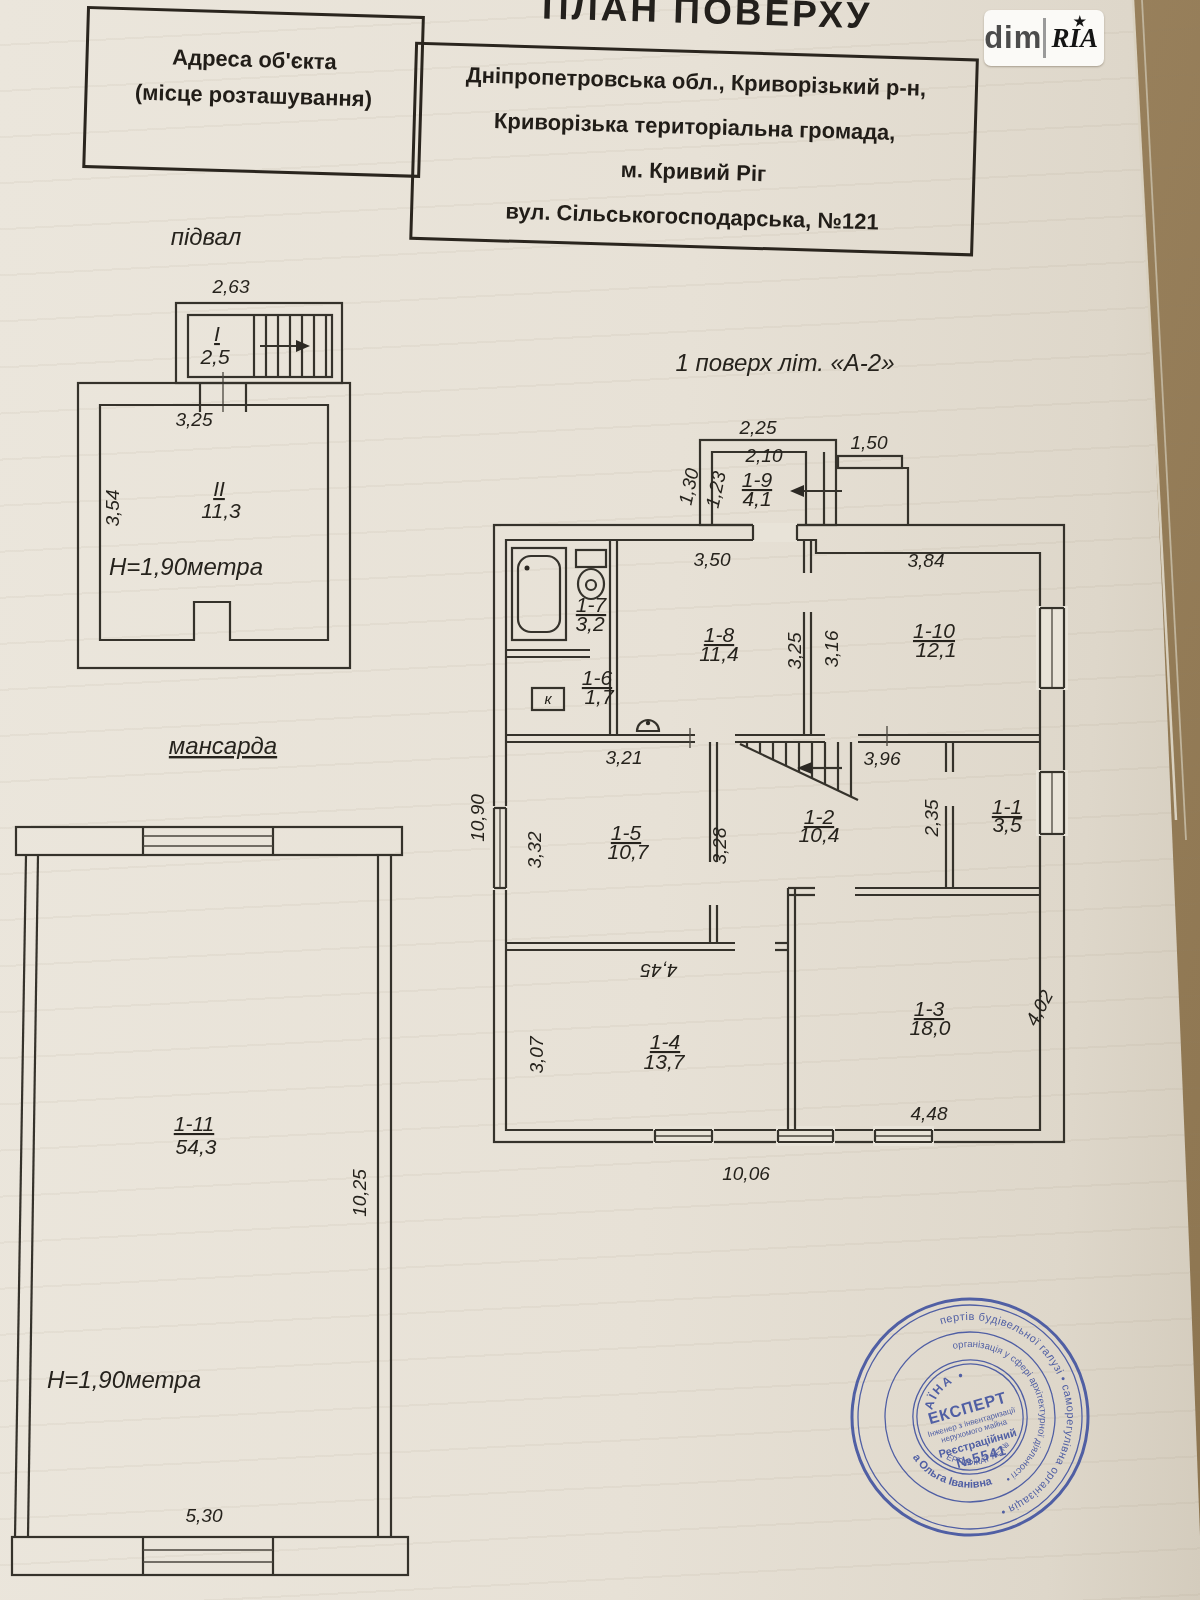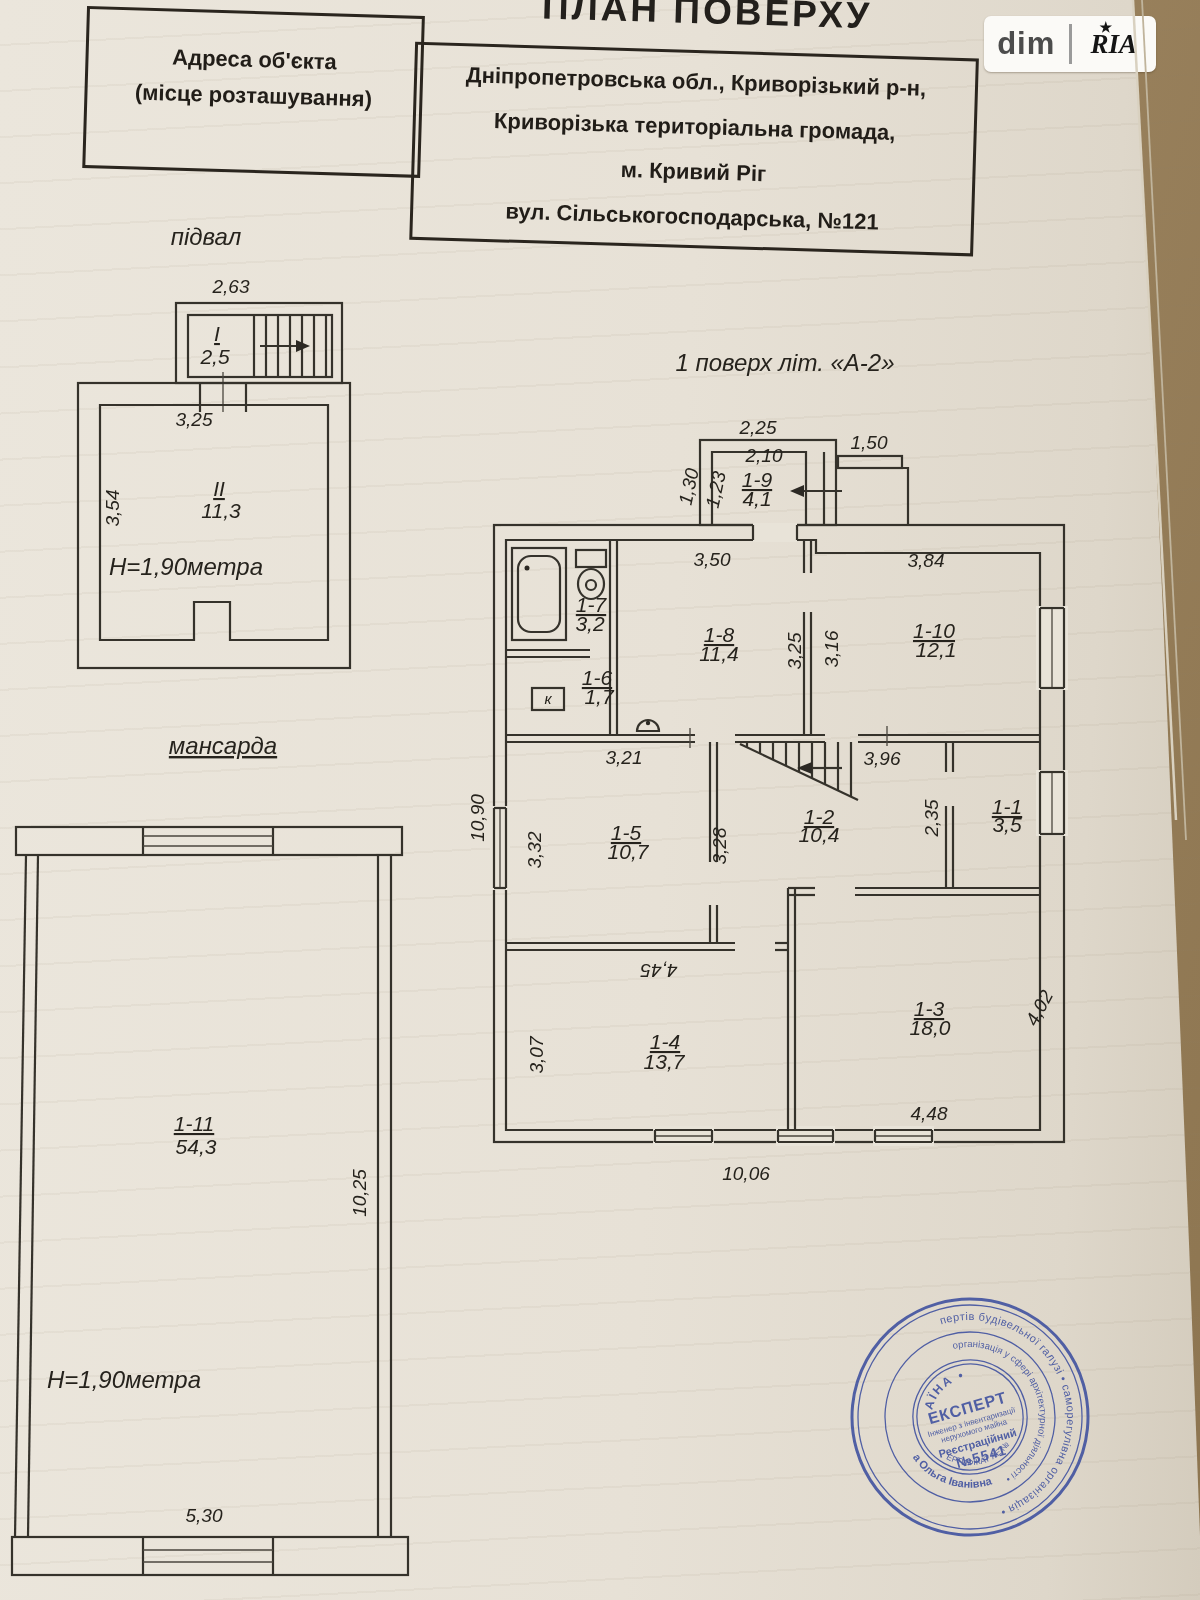--- a/index.html
+++ b/index.html
@@ -14,21 +14,21 @@
   
   .addr-table{position:absolute;left:88px;top:-26px;width:884px;
               transform:rotate(1.7deg);transform-origin:0 0;}
   .t-title{position:absolute;left:350px;top:-2px;width:540px;text-align:center;
            font-weight:bold;font-size:37px;letter-spacing:3px;white-space:nowrap;color:#23201c;}
   .t-left{position:absolute;left:0;top:32px;width:332px;height:128px;border:3px solid #2a251e;
           padding-top:28px;text-align:center;font-weight:bold;font-size:22px;line-height:36px;}
   .t-right{position:absolute;left:329px;top:58px;width:558px;height:186px;border:3px solid #2a251e;
            padding-top:6px;text-align:center;font-weight:bold;font-size:22px;line-height:45px;}
   
-  .logo{position:absolute;left:984px;top:16px;width:172px;height:56px;background:#fbfaf7;
+  .logo{position:absolute;left:984px;top:10px;width:120px;height:56px;background:#fbfaf7;
         border-radius:7px;display:flex;align-items:center;box-shadow:0 1px 2px rgba(60,45,25,.35);}
   .logo-dim{flex:1;text-align:center;font-size:31px;font-weight:bold;color:#4c4c4c;letter-spacing:1px;}
   .logo-sep{width:3px;height:40px;background:#9a9a9a;}
   .logo-ria{flex:1;text-align:center;font-family:"Liberation Serif",serif;font-style:italic;
             font-weight:bold;font-size:27px;color:#141414;position:relative;}
   .star{position:absolute;top:-10px;left:28px;font-size:14px;font-style:normal;}
   
   svg.plan{position:absolute;left:0;top:0;}
   svg.plan .w{stroke:#35322b;stroke-width:2.2;fill:none;}
   svg.plan .thin{stroke:#4a463e;stroke-width:1.3;fill:none;}

